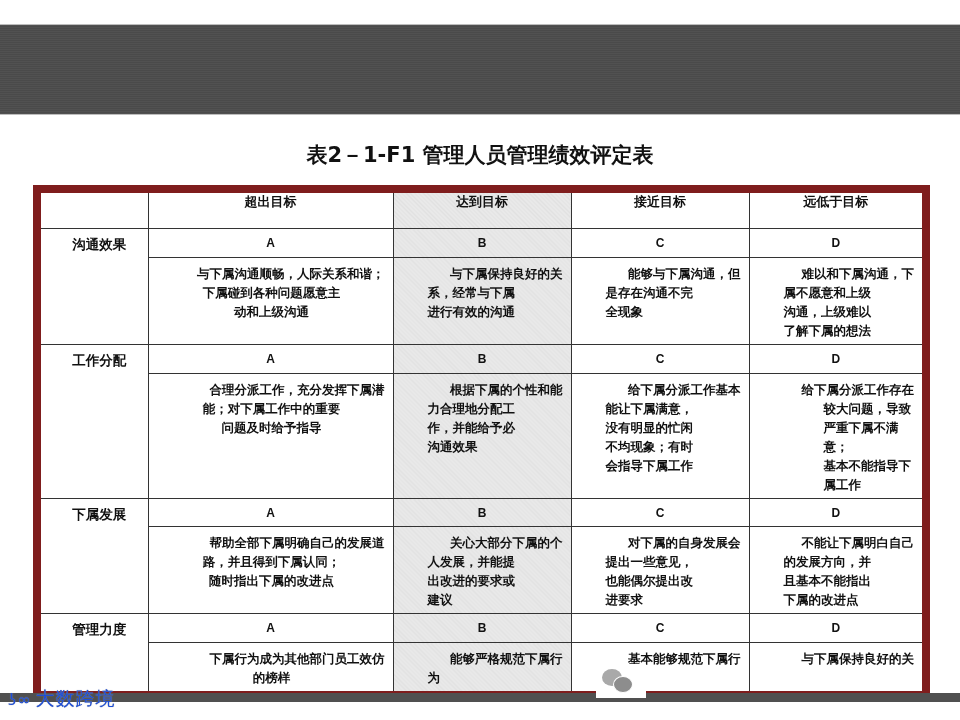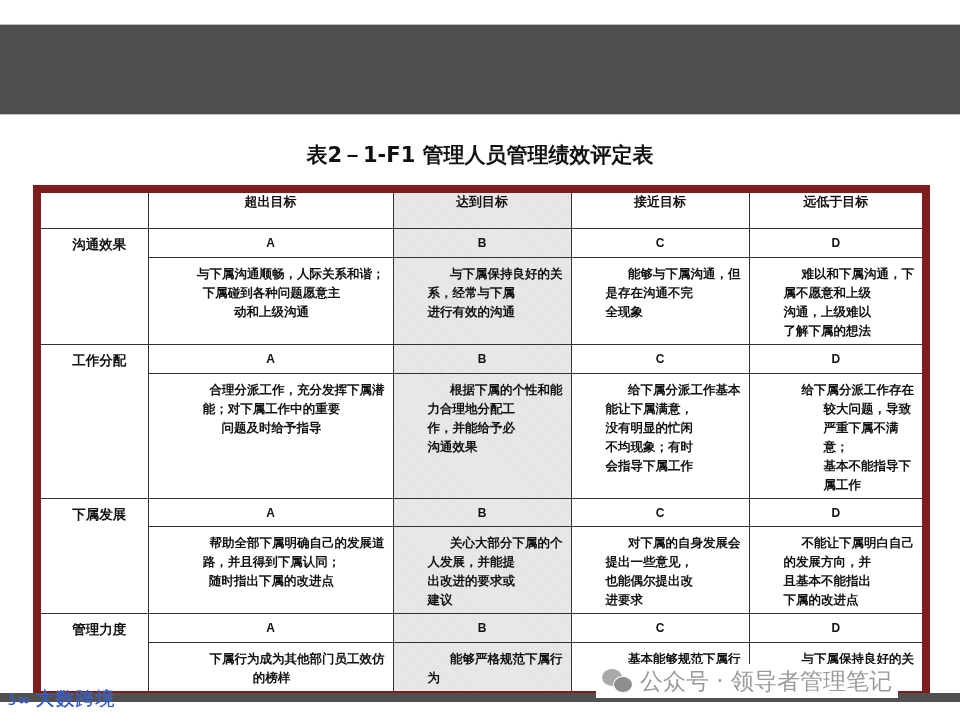--- a/index.html
+++ b/index.html
@@ -247,14 +247,13 @@
 
 <div class="logo-left">
   <span class="mark">ʖ∞</span><span>大数跨境</span>
 </div>
 
 <div class="watermark">
   <span class="wechat-icon">
       <span class="b1"></span>
       <span class="b2"></span>
     </span>
-  <span>公众号 · 领导者管理笔记</span>
 </div>
 
 </body></html>

